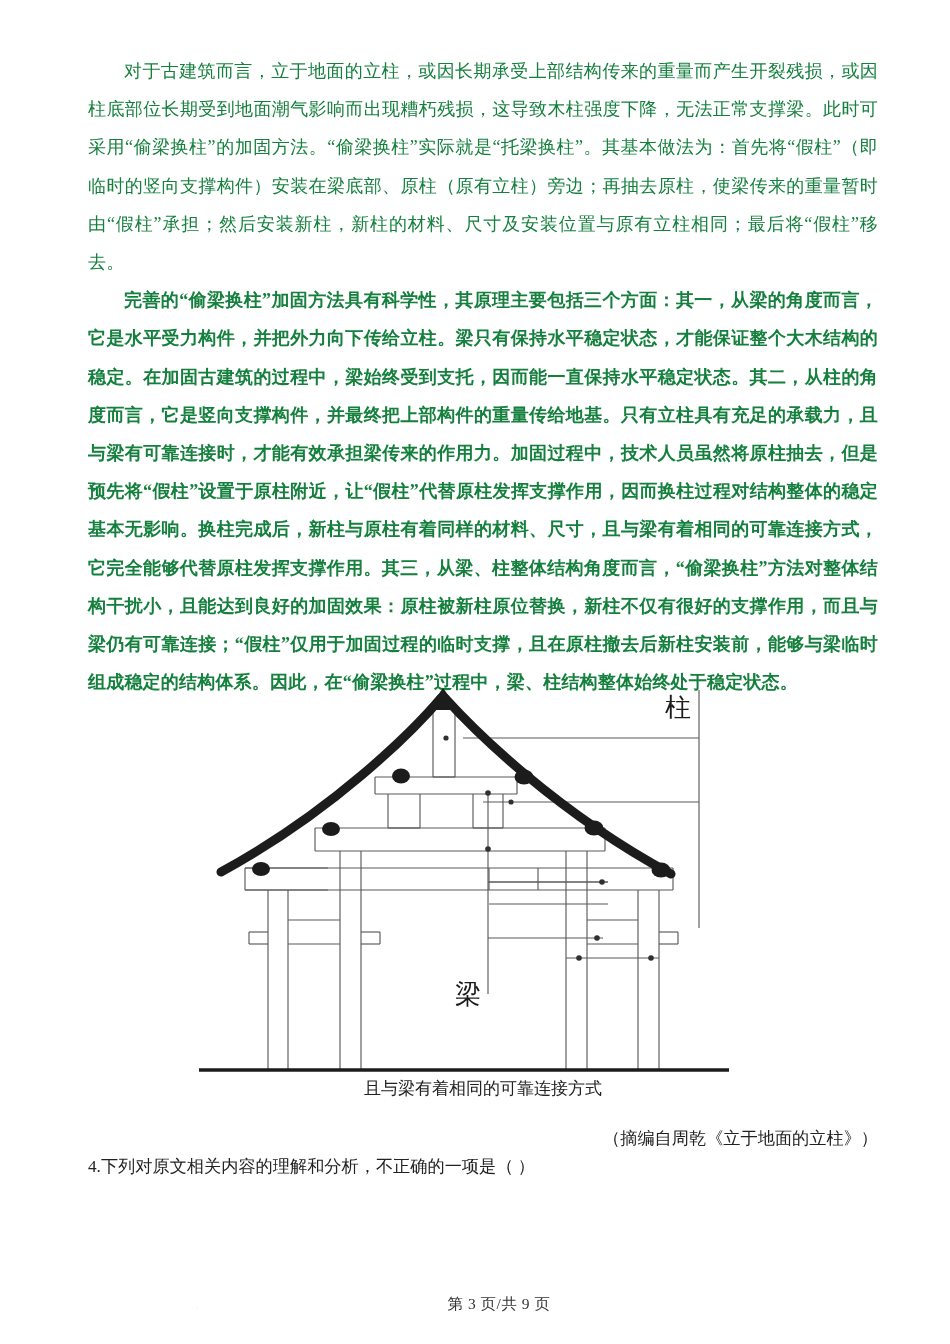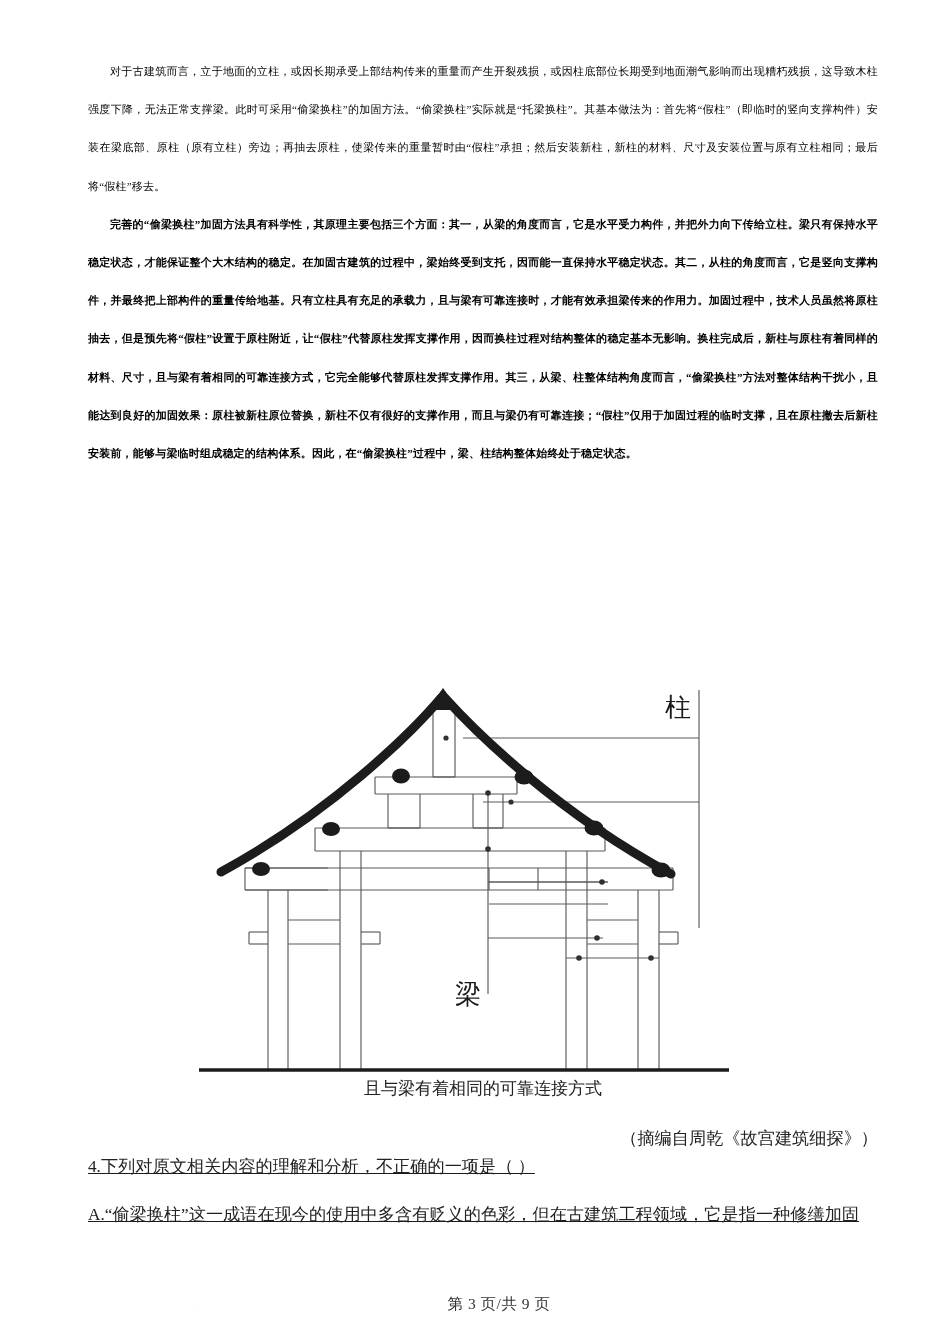--- a/index.html
+++ b/index.html
@@ -16,28 +16,28 @@
     color: #1a1a1a;
     overflow: hidden;
   }
   .body-area {
     position: absolute;
     left: 88px;
     top: 52px;
     width: 790px;
   }
   .para {
-    font-size: 11px;
+    font-size: 18px;
     line-height: 38.2px;
     text-align: justify;
     text-justify: inter-ideograph;
     text-indent: 2em;
     margin: 0 0 0 0;
     letter-spacing: 0.2px;
-    color: #000000;
+    color: #15803d;
   }
   .para + .para {
     margin-top: 0;
     font-weight: bold;
   }
   
   .figure-wrap {
     position: absolute;
     left: 88px;
     top: 676px;
@@ -70,21 +70,20 @@
     font-size: 17.2px;
     line-height: 30px;
     color: #222;
   }
   
   .question-area {
     position: absolute;
     left: 88px;
     top: 1148px;
     width: 800px;
-    text-decoration: underline;
   }
   .q-stem {
     font-size: 17.2px;
     line-height: 38px;
     color: #222;
     text-indent: 0;
   }
   .q-option {
     font-size: 17.2px;
     line-height: 38px;
@@ -236,24 +235,23 @@
 
       <g>
         <line x1="16" y1="394" x2="546" y2="394" stroke="#1c1c1c" stroke-width="3.4"></line>
       </g>
 
       <text x="508" y="40" font-family="Liberation Serif, serif" font-size="26" fill="#1c1c1c" text-anchor="end">柱</text>
       <text x="298" y="327" font-family="Liberation Serif, serif" font-size="26" fill="#1c1c1c" text-anchor="end">梁</text>
     </svg>
 
     <div class="fig-caption">且与梁有着相同的可靠连接方式</div>
-    <div class="source-line">（摘编自周乾《故宫建筑细探》）</div>
+    <div class="source-line">（摘编自周乾《立于地面的立柱》）</div>
   </div>
 
   <div class="question-area">
     <div class="q-stem">4.下列对原文相关内容的理解和分析，不正确的一项是（     ）</div>
-    <div class="q-option">A.“偷梁换柱”这一成语在现今的使用中多含有贬义的色彩，但在古建筑工程领域，它是指一种修缮加固</div>
   </div>
 
   <div class="footer">第 3 页/共 9 页</div>
   <div class="watermark">·</div>
 
 </div>
 
 </body></html>

